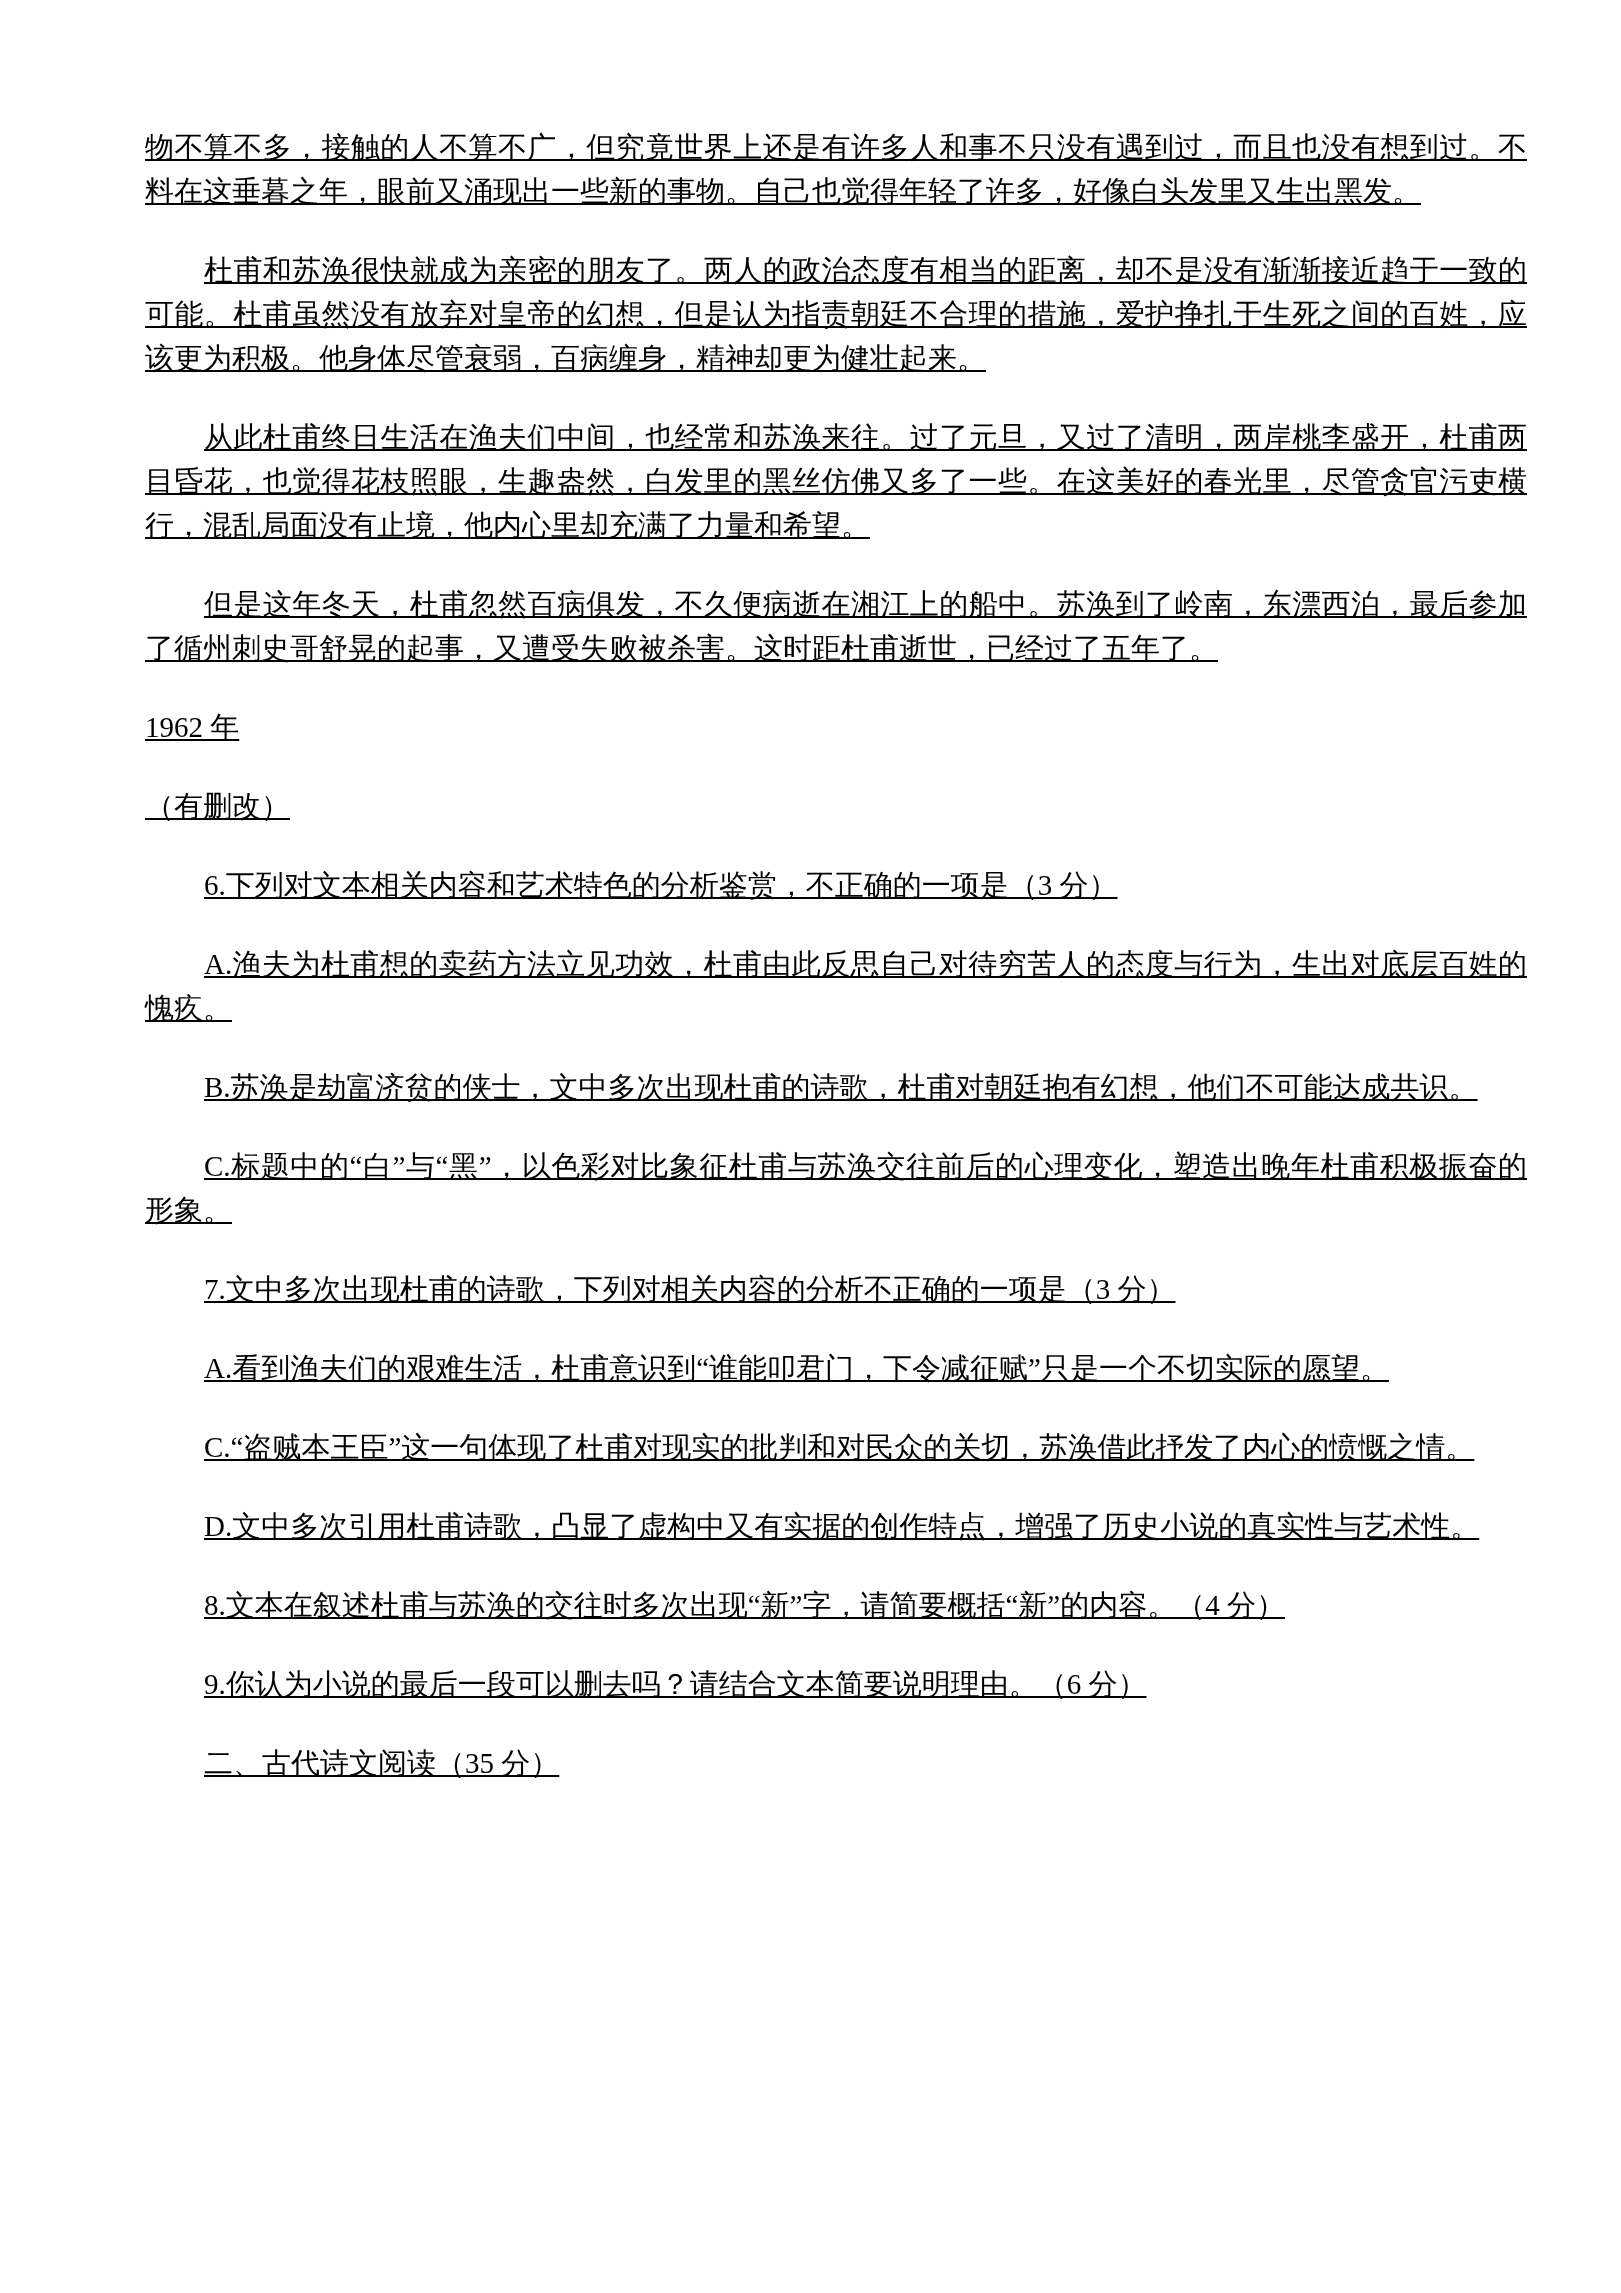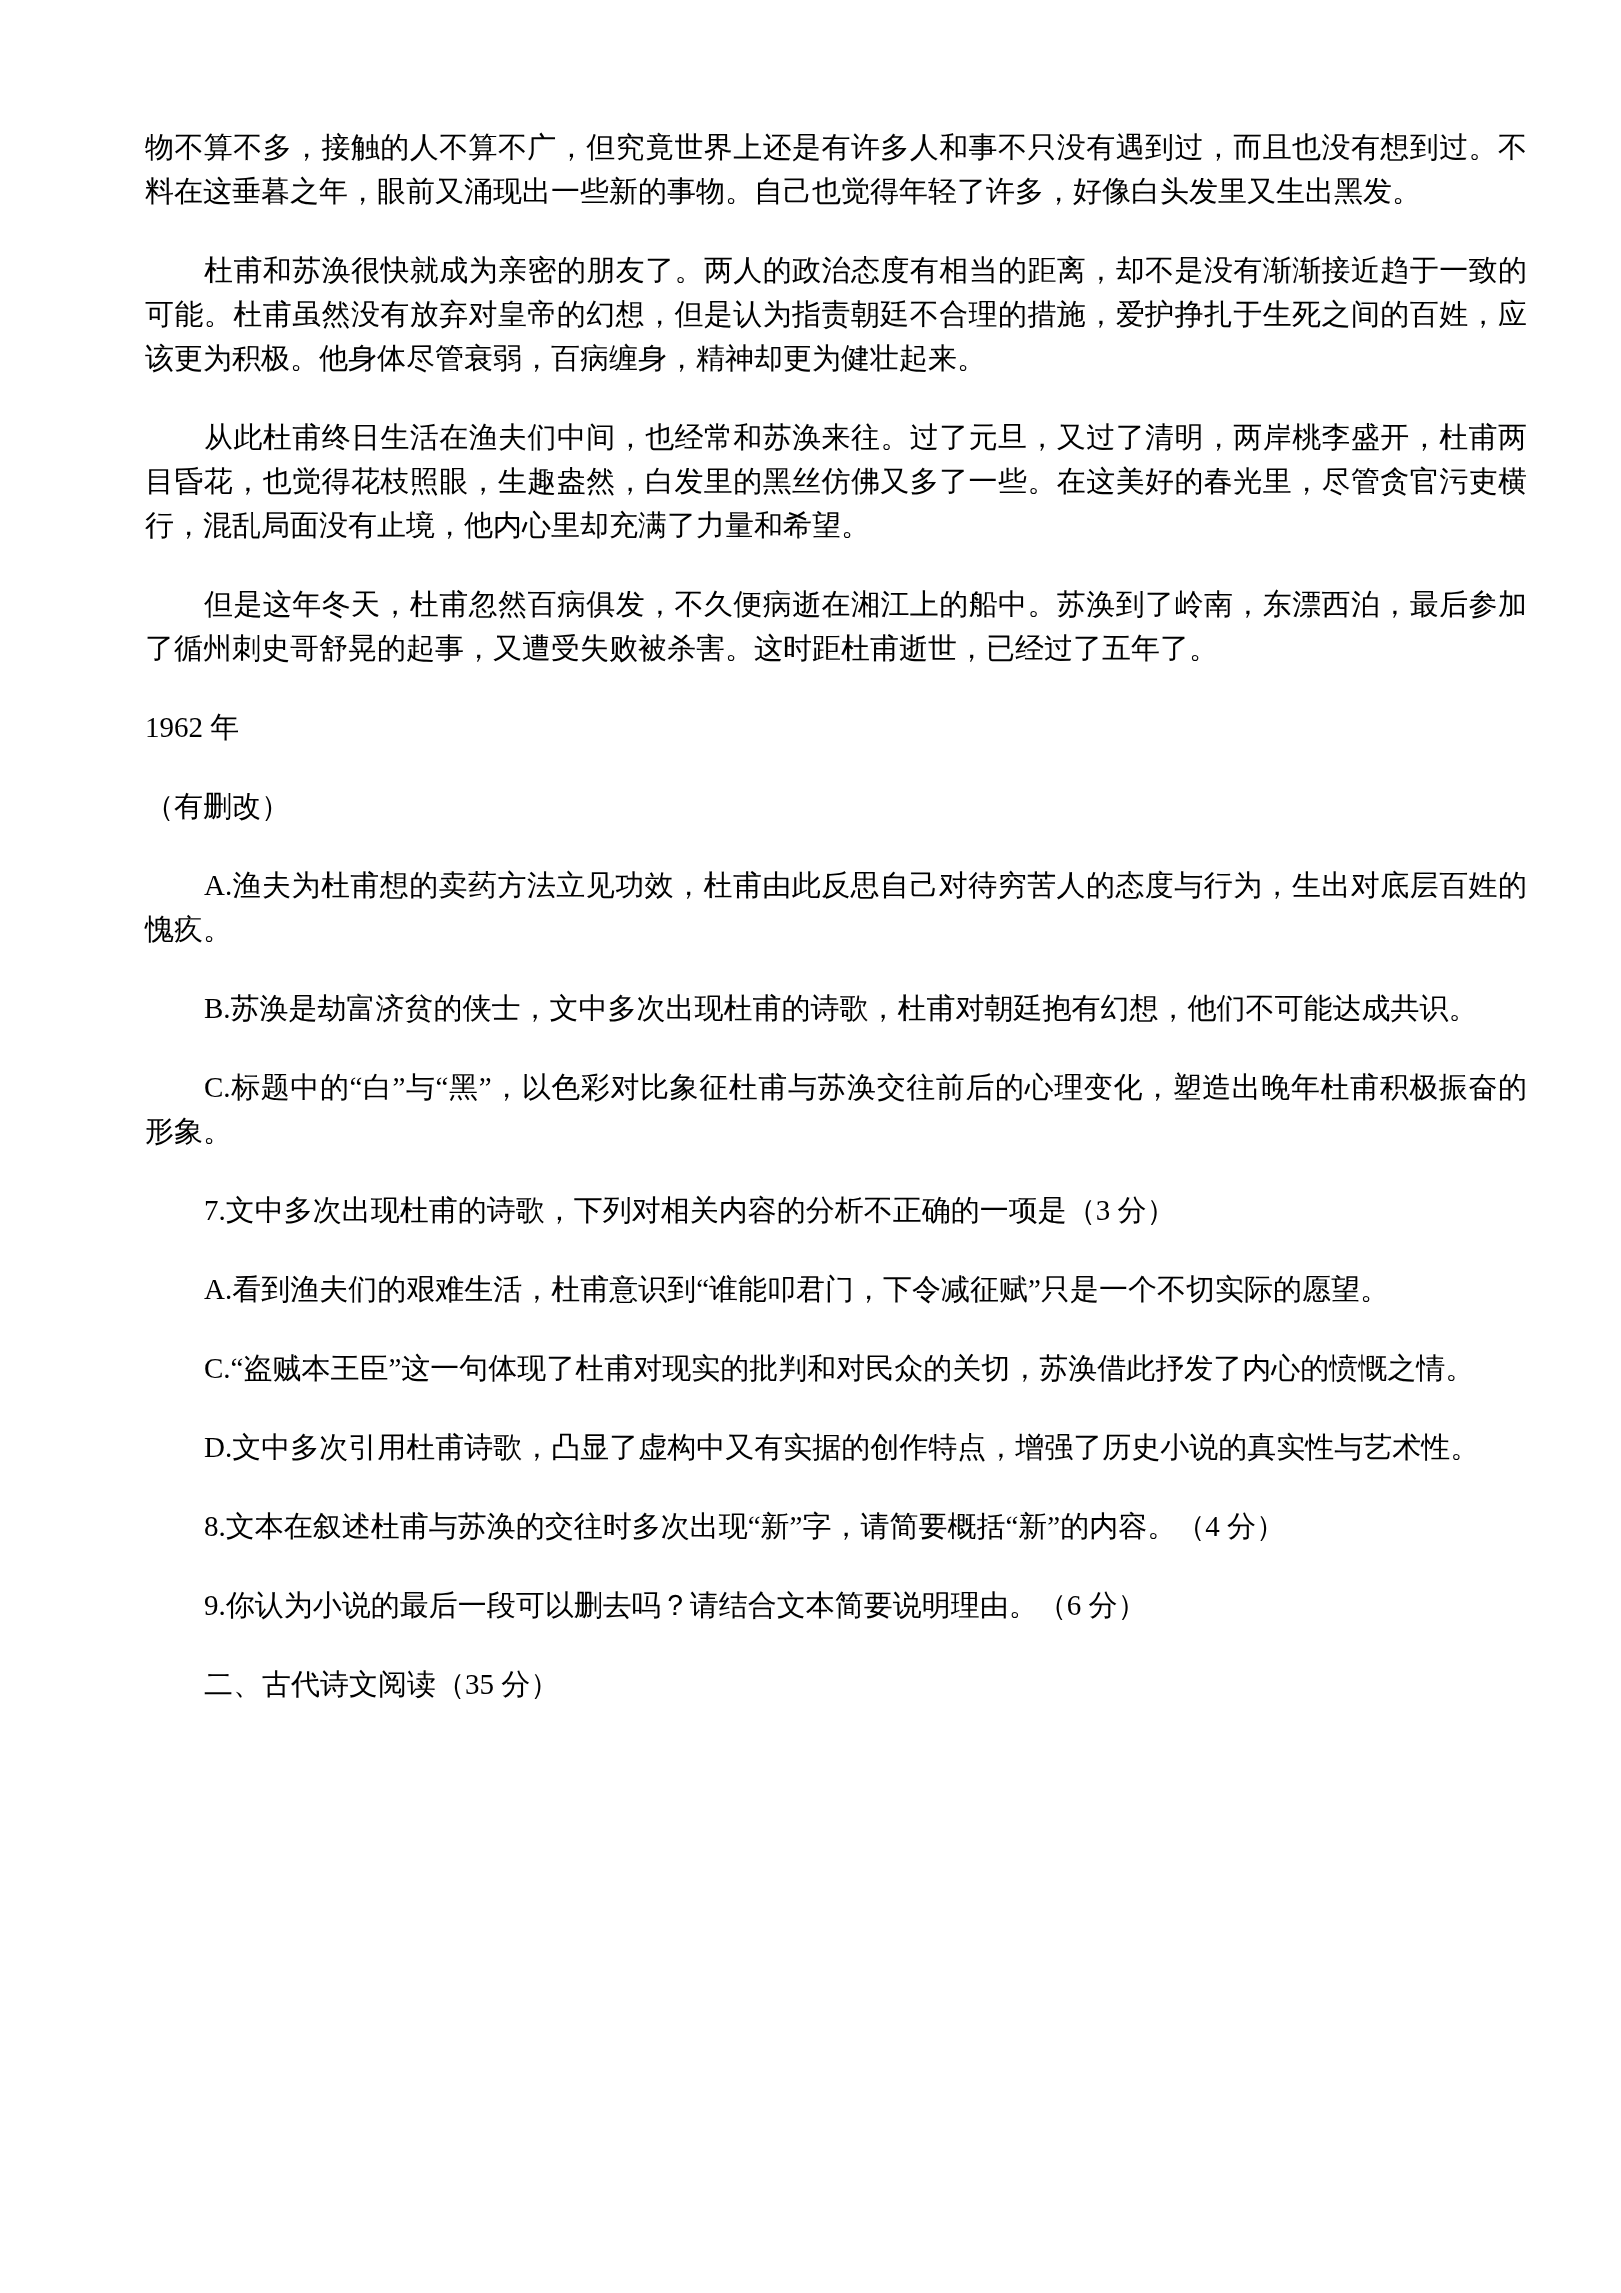--- a/index.html
+++ b/index.html
@@ -16,20 +16,21 @@
   }
   .page {
     box-sizing: border-box;
     width: 1621px;
     height: 2294px;
     padding: 125px 94px 0 145px;
     background: #ffffff;
   }
   .content {
     width: 1382px;
+    text-decoration: underline;
   }
   .para {
     margin: 0 0 35px 0;
     font-size: 29px;
     line-height: 44px;
     text-align: justify;
     letter-spacing: 0;
     word-break: break-all;
   }
   .indent {
@@ -50,20 +51,21 @@
     <section>
       <p class="para">物不算不多，接触的人不算不广，但究竟世界上还是有许多人和事不只没有遇到过，而且也没有想到过。不料在这垂暮之年，眼前又涌现出一些新的事物。自己也觉得年轻了许多，好像白头发里又生出黑发。</p>
       <p class="para indent">杜甫和苏涣很快就成为亲密的朋友了。两人的政治态度有相当的距离，却不是没有渐渐接近趋于一致的可能。杜甫虽然没有放弃对皇帝的幻想，但是认为指责朝廷不合理的措施，爱护挣扎于生死之间的百姓，应该更为积极。他身体尽管衰弱，百病缠身，精神却更为健壮起来。</p>
       <p class="para indent">从此杜甫终日生活在渔夫们中间，也经常和苏涣来往。过了元旦，又过了清明，两岸桃李盛开，杜甫两目昏花，也觉得花枝照眼，生趣盎然，白发里的黑丝仿佛又多了一些。在这美好的春光里，尽管贪官污吏横行，混乱局面没有止境，他内心里却充满了力量和希望。</p>
       <p class="para indent">但是这年冬天，杜甫忽然百病俱发，不久便病逝在湘江上的船中。苏涣到了岭南，东漂西泊，最后参加了循州刺史哥舒晃的起事，又遭受失败被杀害。这时距杜甫逝世，已经过了五年了。</p>
       <p class="para right">1962 年</p>
       <p class="para right">（有删改）</p>
     </section>
 
     <section>
+      <p class="para indent">6.下列对文本相关内容和艺术特色的分析鉴赏，不正确的一项是（3 分）</p>
       <p class="para indent">A.渔夫为杜甫想的卖药方法立见功效，杜甫由此反思自己对待穷苦人的态度与行为，生出对底层百姓的愧疚。</p>
       <p class="para indent">B.苏涣是劫富济贫的侠士，文中多次出现杜甫的诗歌，杜甫对朝廷抱有幻想，他们不可能达成共识。</p>
       <p class="para indent">C.标题中的“白”与“黑”，以色彩对比象征杜甫与苏涣交往前后的心理变化，塑造出晚年杜甫积极振奋的形象。</p>
     </section>
 
     <section>
       <p class="para indent">7.文中多次出现杜甫的诗歌，下列对相关内容的分析不正确的一项是（3 分）</p>
       <p class="para indent">A.看到渔夫们的艰难生活，杜甫意识到“谁能叩君门，下令减征赋”只是一个不切实际的愿望。</p>
       <p class="para indent">C.“盗贼本王臣”这一句体现了杜甫对现实的批判和对民众的关切，苏涣借此抒发了内心的愤慨之情。</p>
       <p class="para indent">D.文中多次引用杜甫诗歌，凸显了虚构中又有实据的创作特点，增强了历史小说的真实性与艺术性。</p>

